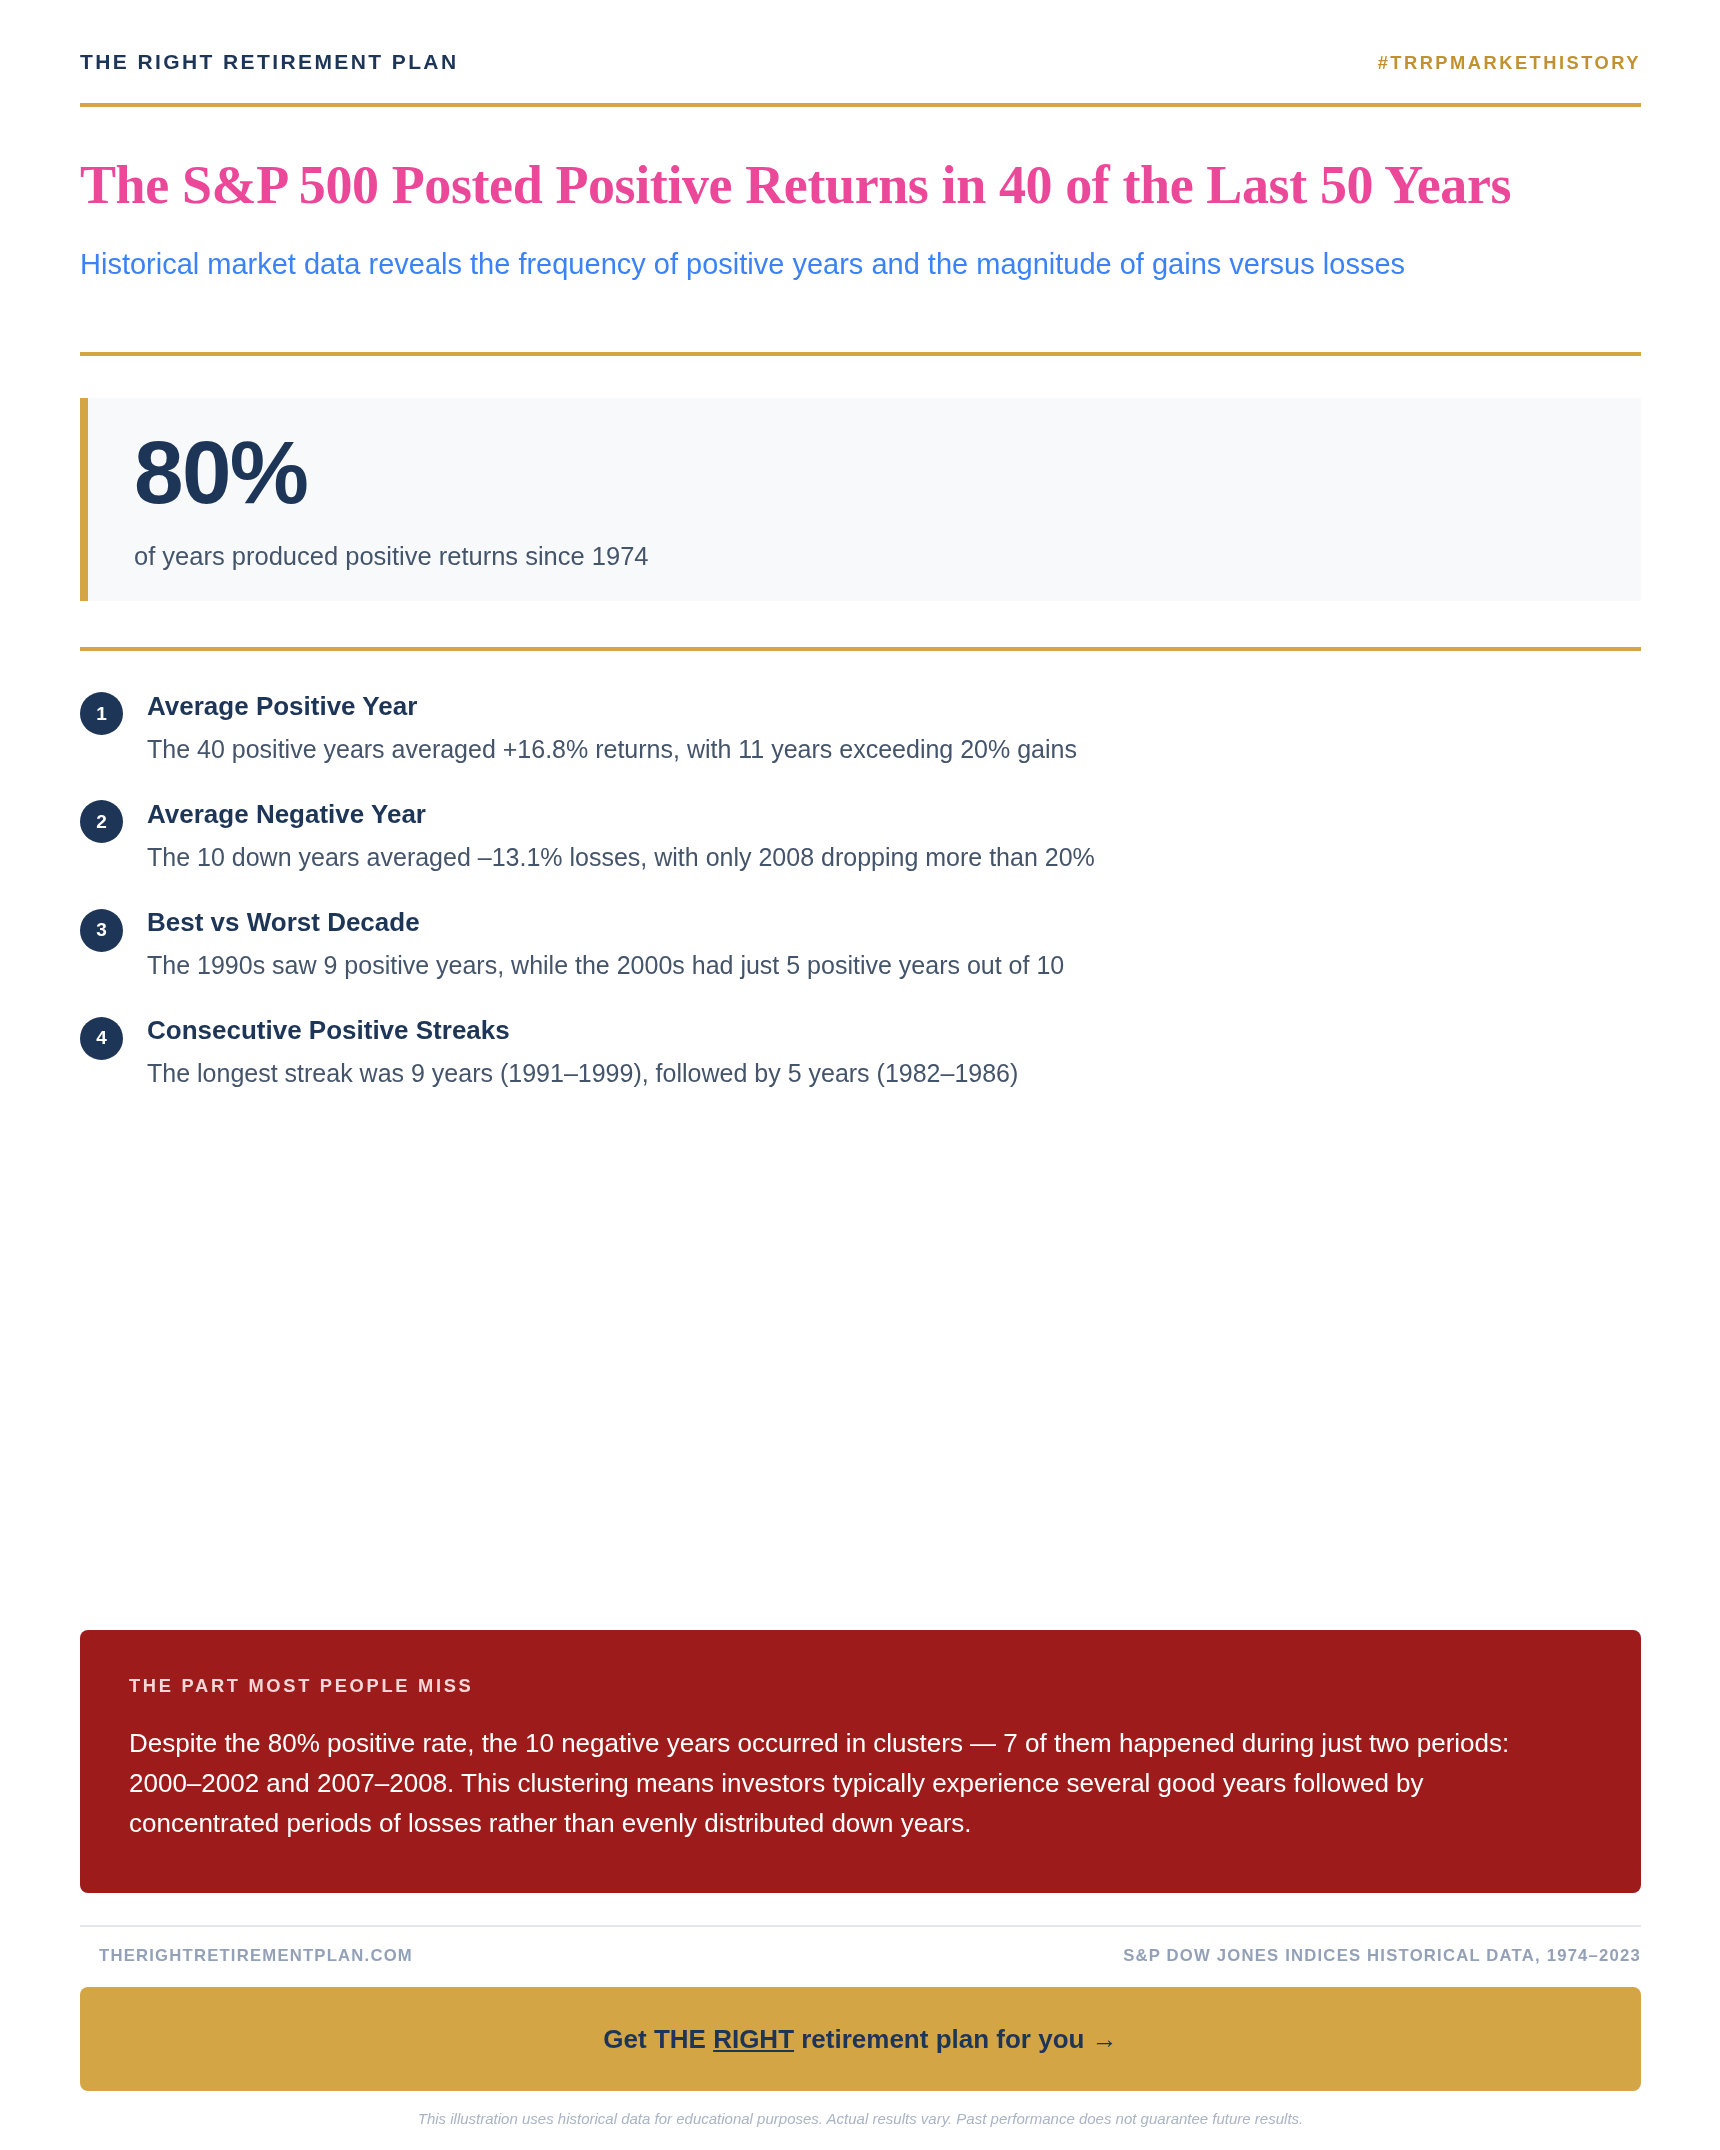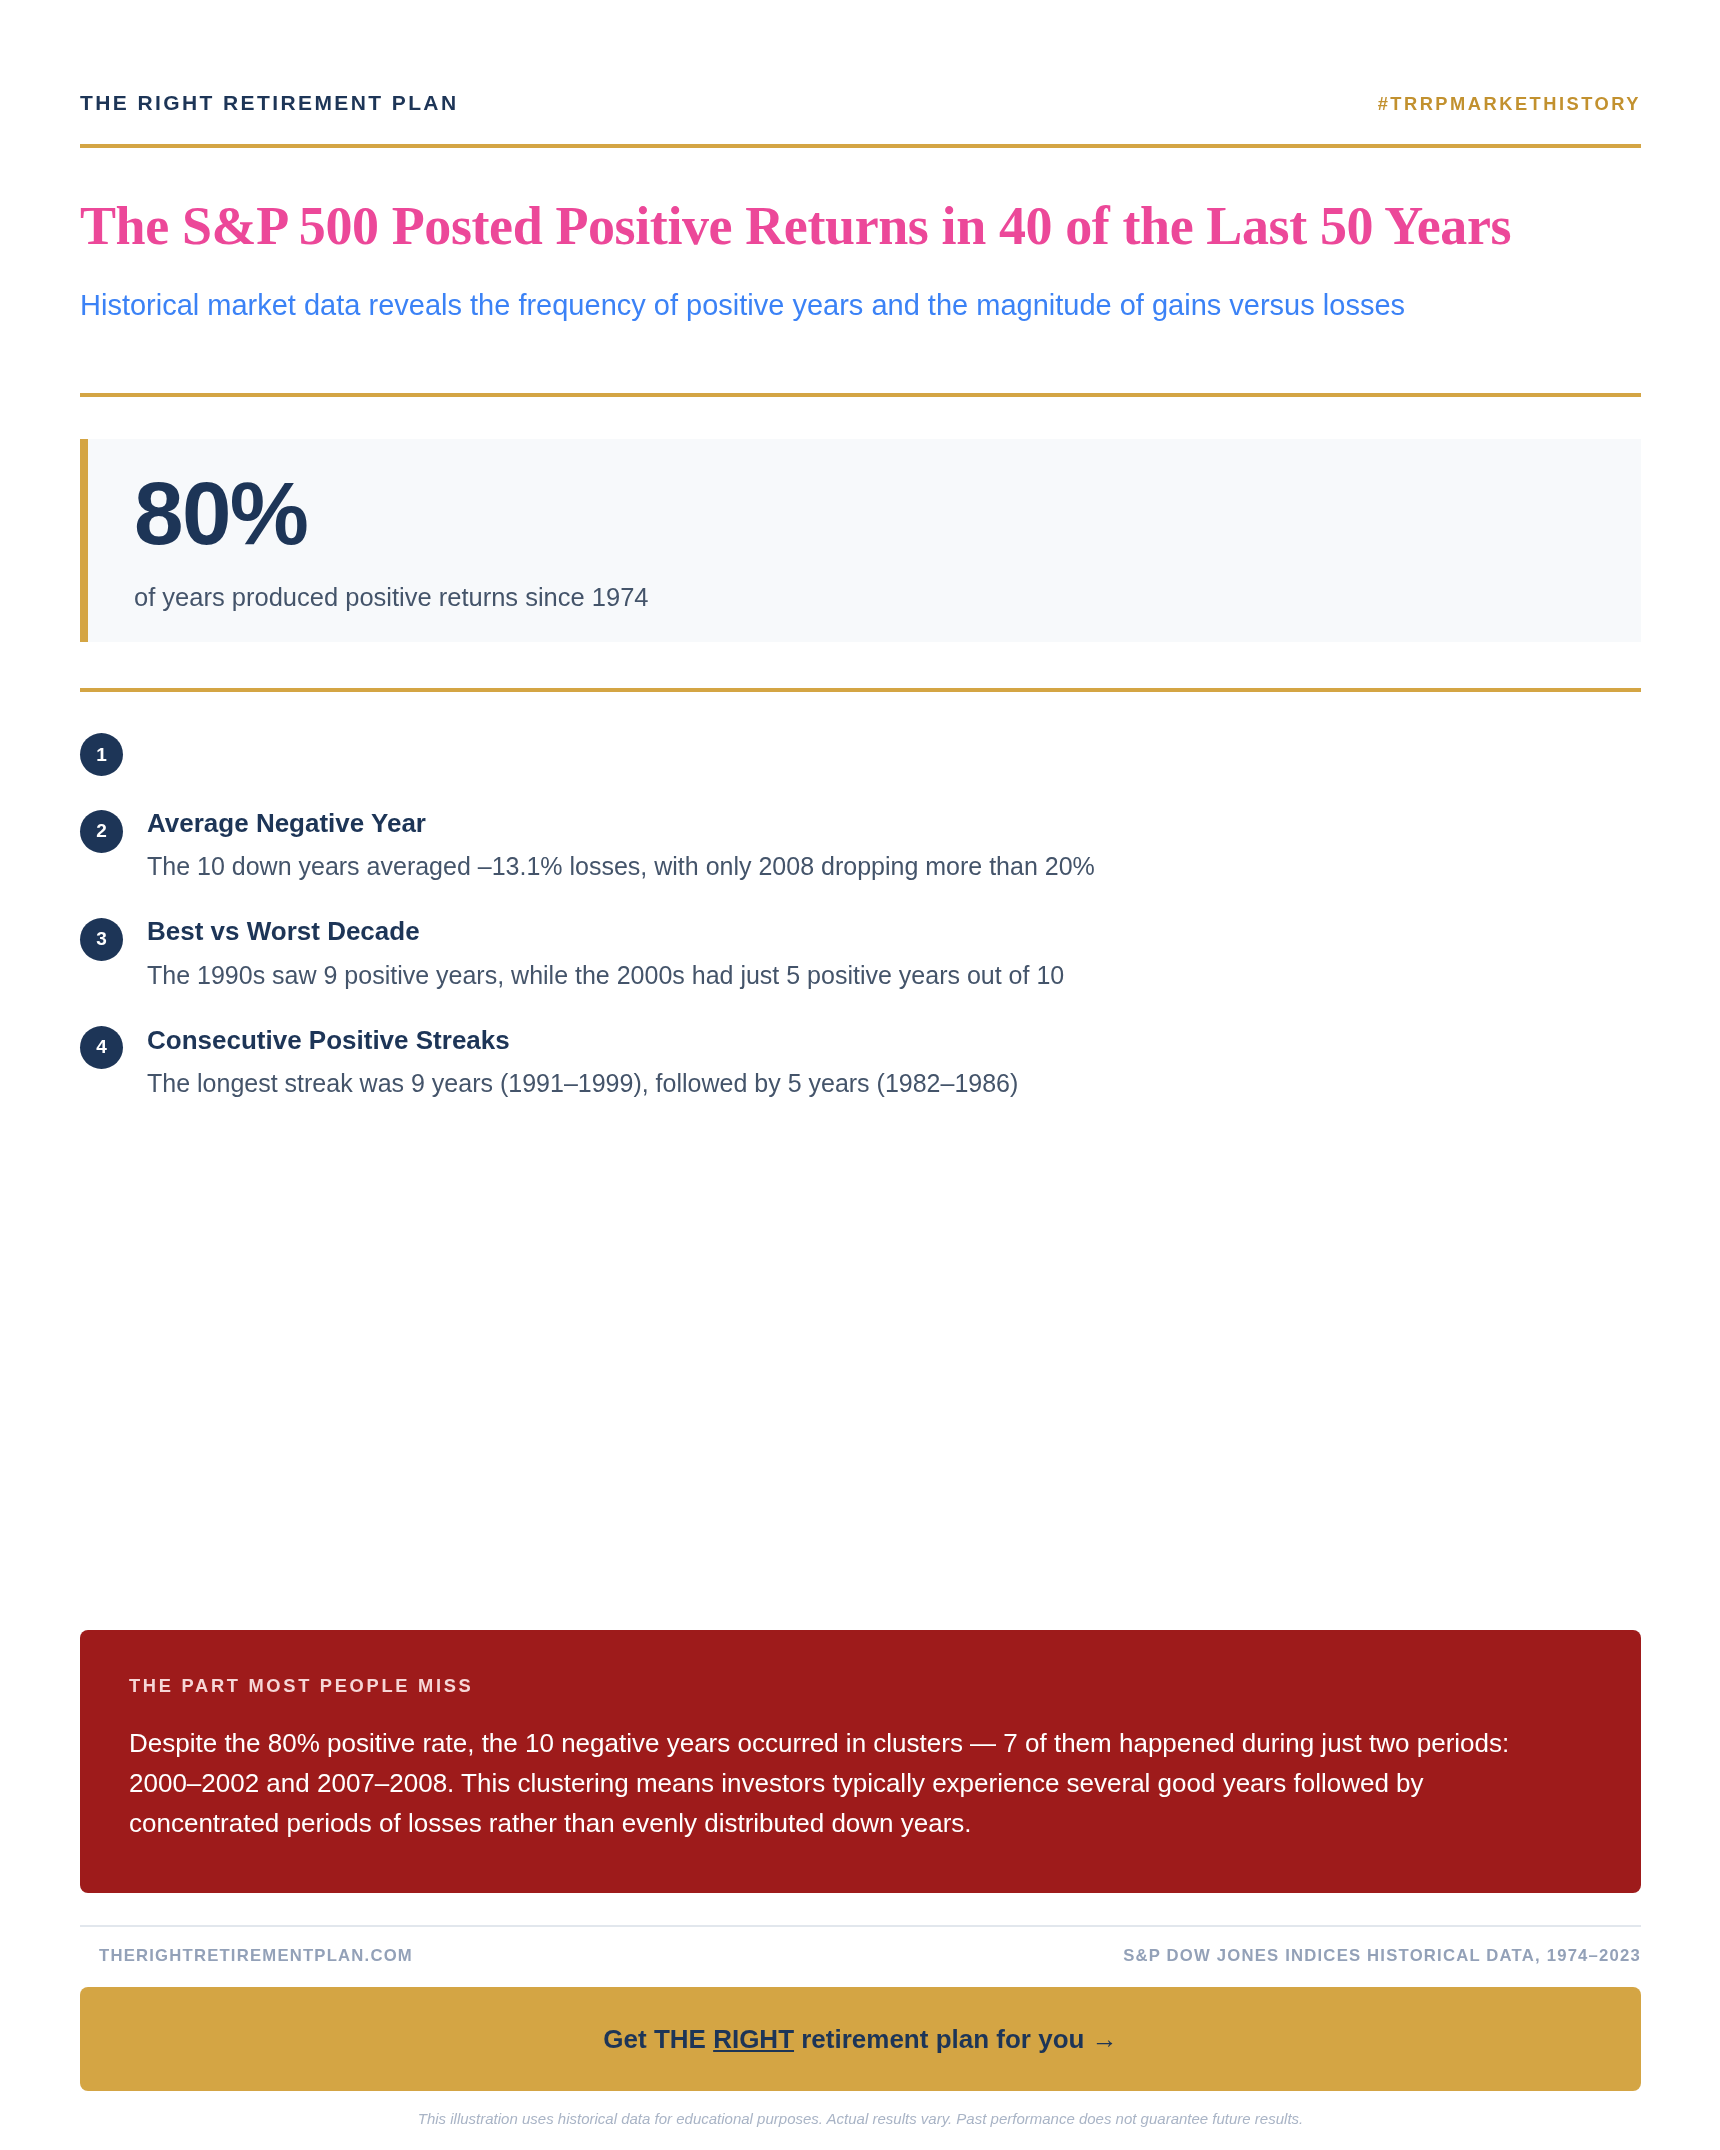--- a/index.html
+++ b/index.html
@@ -23,22 +23,21 @@
     padding: 0 80px;
     display: flex;
     flex-direction: column;
   }
 
   
   .masthead {
     display: flex;
     align-items: baseline;
     justify-content: space-between;
-    padding-top: 69px;
-    margin-top: 22px;
+    padding-top: 50px;
   }
   .brand {
     font-size: 21px;
     font-weight: 700;
     letter-spacing: 2.4px;
     color: #1D3557;
     text-transform: uppercase;
   }
   .hashtag {
     font-size: 18.3px;
@@ -242,20 +241,24 @@
       <div class="stat-number">80%</div>
       <div class="stat-caption">of years produced positive returns since 1974</div>
     </div>
   </div>
   <div class="rule-gold-3"></div>
 
   <div class="points">
 
     <div class="point">
       <div class="point-badge">1</div>
+      <div class="point-body">
+        <div class="point-title">Average Positive Year</div>
+        <div class="point-desc">The 40 positive years averaged +16.8% returns, with 11 years exceeding 20% gains</div>
+      </div>
     </div>
 
     <div class="point">
       <div class="point-badge">2</div>
       <div class="point-body">
         <div class="point-title">Average Negative Year</div>
         <div class="point-desc">The 10 down years averaged –13.1% losses, with only 2008 dropping more than 20%</div>
       </div>
     </div>
 

